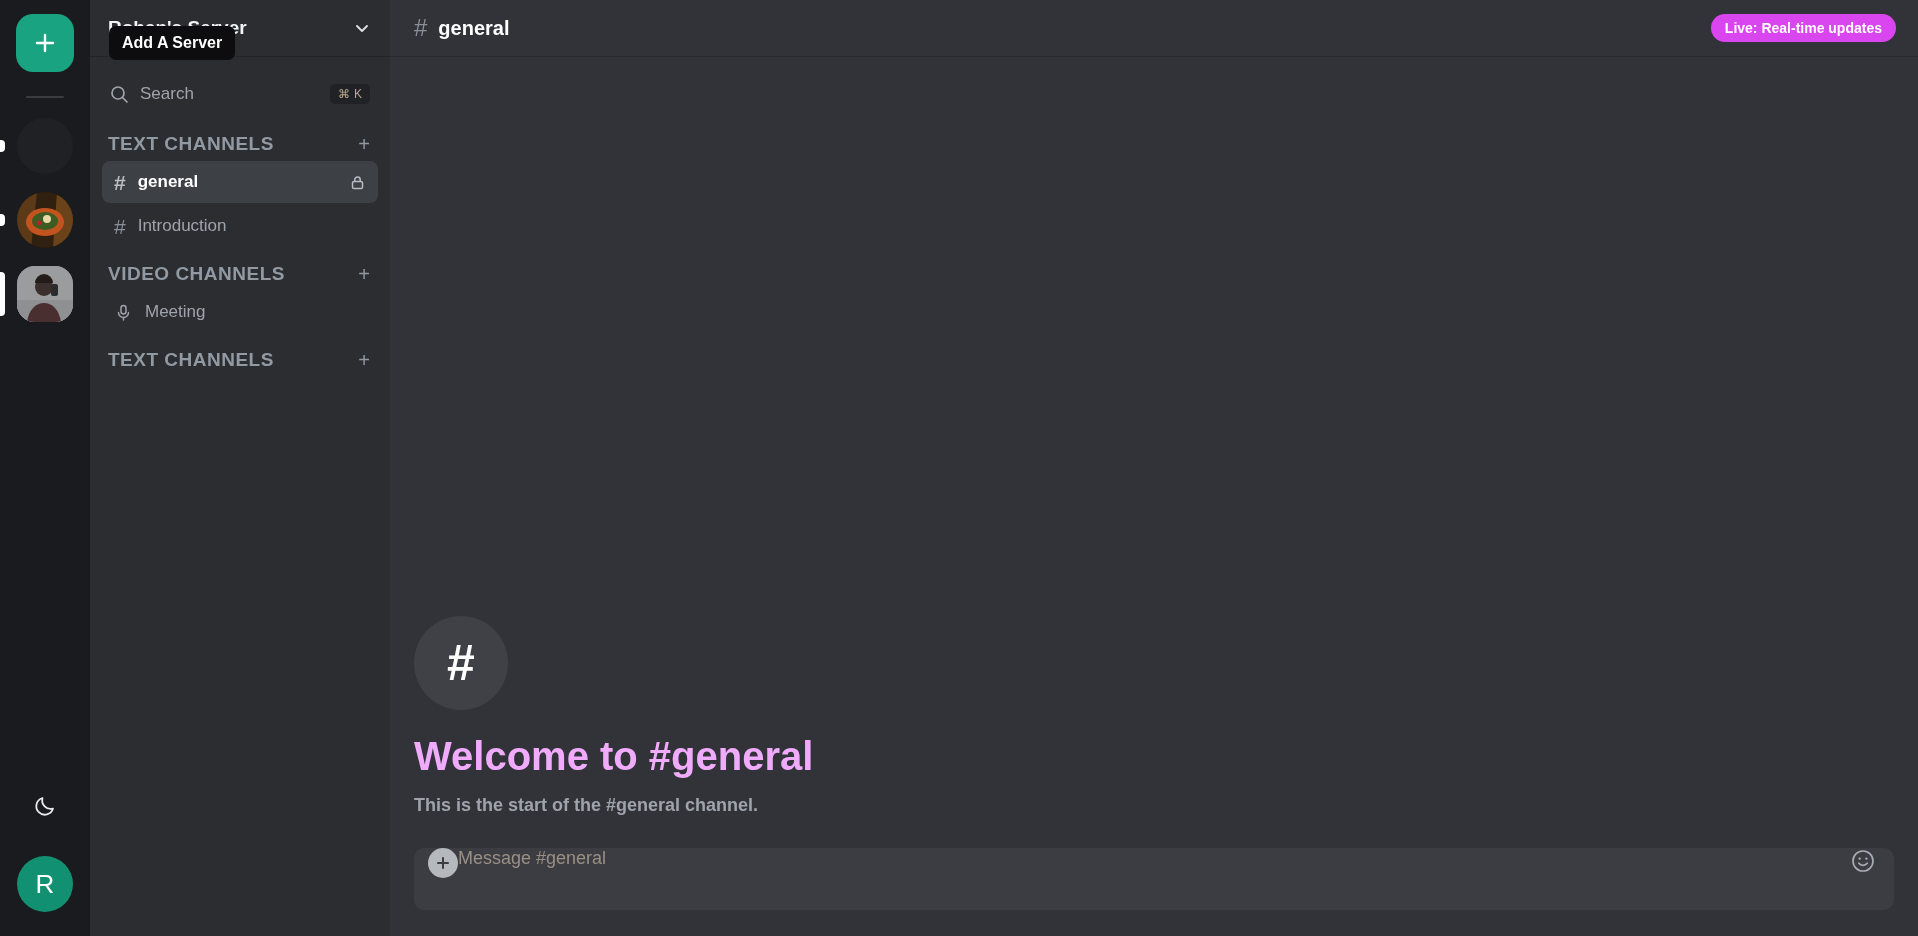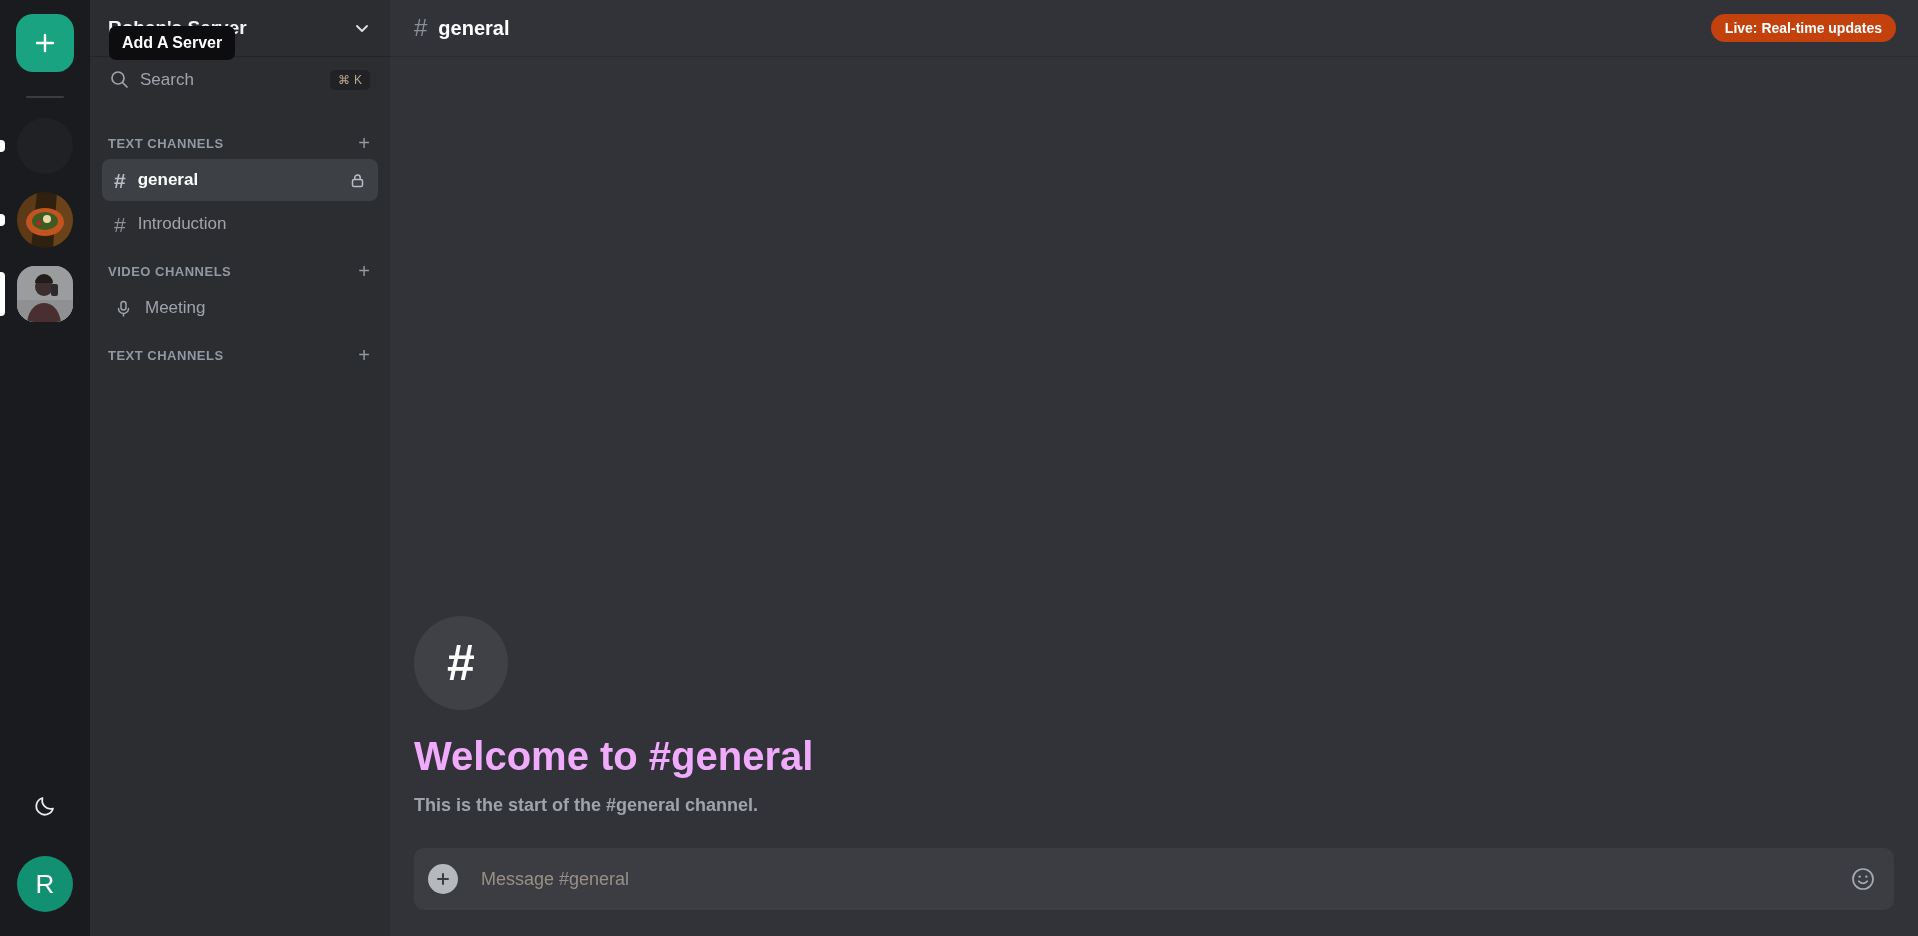--- a/index.html
+++ b/index.html
@@ -54,71 +54,71 @@
     padding:0 18px 0 18px; border-bottom:1px solid #232428; cursor:pointer;
   }
   .srv-name { color:#f2f3f5; font-size:19px; font-weight:bold; white-space:nowrap; }
   .tooltip {
     position:absolute; left:19px; top:26px; z-index:40;
     background:#0d0d0f; color:#ffffff; font-size:16px; font-weight:bold;
     padding:8px 13px; border-radius:7px; white-space:nowrap;
   }
   .search-wrap { padding:13px 16px 11px; }
   .search-box {
-    height:34px; display:flex; align-items:flex-start; gap:11px;
+    height:34px; display:flex; align-items:flex-end; gap:11px;
     cursor:text; padding:0 4px;
   }
   .search-text { color:#9fa3ab; font-size:17px; flex:1; }
   .kbd {
     background:#212226; border-radius:5px; padding:3px 8px;
     color:#b9a98e; font-size:12px; display:flex; align-items:center; gap:4px;
   }
   .chan-list { padding:4px 12px 0; overflow-y:auto; flex:1; }
   .cat {
     display:flex; align-items:center; justify-content:space-between;
     padding:14px 8px 6px 6px; cursor:pointer;
   }
-  .cat-label { color:#9199a3; font-size:13px; font-weight:bold; letter-spacing:.5px; }
+  .cat-label { color:#9199a3; font-size:19px; font-weight:bold; letter-spacing:.5px; }
   .cat-plus { color:#9199a3; font-size:20px; line-height:1; cursor:pointer; }
   .chan {
     display:flex; align-items:center; gap:12px;
     height:42px; padding:0 12px; border-radius:8px; cursor:pointer;
     color:#9fa3ab; font-size:17px; margin-bottom:2px;
   }
   .chan.active { background:#3d4045; color:#ffffff; font-weight:bold; }
   .chan .name { flex:1; }
   .chan .hash { color:#8a8f98; font-size:21px; line-height:1; }
   .chan.active .hash { color:#b9bdc4; }
 
   
   .main { flex:1; height:936px; background:#313338; display:flex; flex-direction:column; min-width:0; }
   .main-header {
     height:57px; flex:0 0 57px; display:flex; align-items:center;
     padding:0 22px 0 24px; border-bottom:1px solid #282a2e; gap:11px;
   }
   .main-header .hash { color:#8a8f98; font-size:24px; line-height:1; }
   .main-title { color:#ffffff; font-size:20px; font-weight:bold; }
   .live-badge {
-    margin-left:auto; background:#c2410c; color:#ffffff;
+    margin-left:auto; background:#d946ef; color:#ffffff;
     font-size:14px; font-weight:bold; padding:6px 14px; border-radius:20px;
     white-space:nowrap;
   }
   .msgs { flex:1; display:flex; flex-direction:column; justify-content:flex-end; padding:0 24px 6px; }
   .welcome { padding-bottom:26px; }
   .welcome-icon {
     width:94px; height:94px; border-radius:50%; background:#3f4147;
     display:flex; align-items:center; justify-content:center;
     color:#ffffff; font-size:50px; font-weight:bold; margin-bottom:24px;
   }
   .welcome-title { color:#f0abfc; font-size:40px; font-weight:bold; margin-bottom:16px; }
   .welcome-sub { color:#9fa3ab; font-size:18px;font-weight:bold; }
   .composer { padding:0 24px 26px; }
   .composer-box {
     background:#3b3d43; border-radius:10px; height:62px;
-    display:flex; align-items:center; padding:0 18px 0 14px; gap:23px; cursor:text;
+    display:flex; align-items:flex-start; padding:0 18px 0 14px; gap:0; cursor:text;
   }
   .attach {
     width:30px; height:30px; border-radius:50%; background:#b5b8bd;
     display:flex; align-items:center; justify-content:center; cursor:pointer; flex:0 0 30px;
   }
   .composer-input { flex:1; color:#9a8f84; font-size:18px; }
   .emoji { cursor:pointer; display:flex; }
 </style>
 </head>
 <body>

